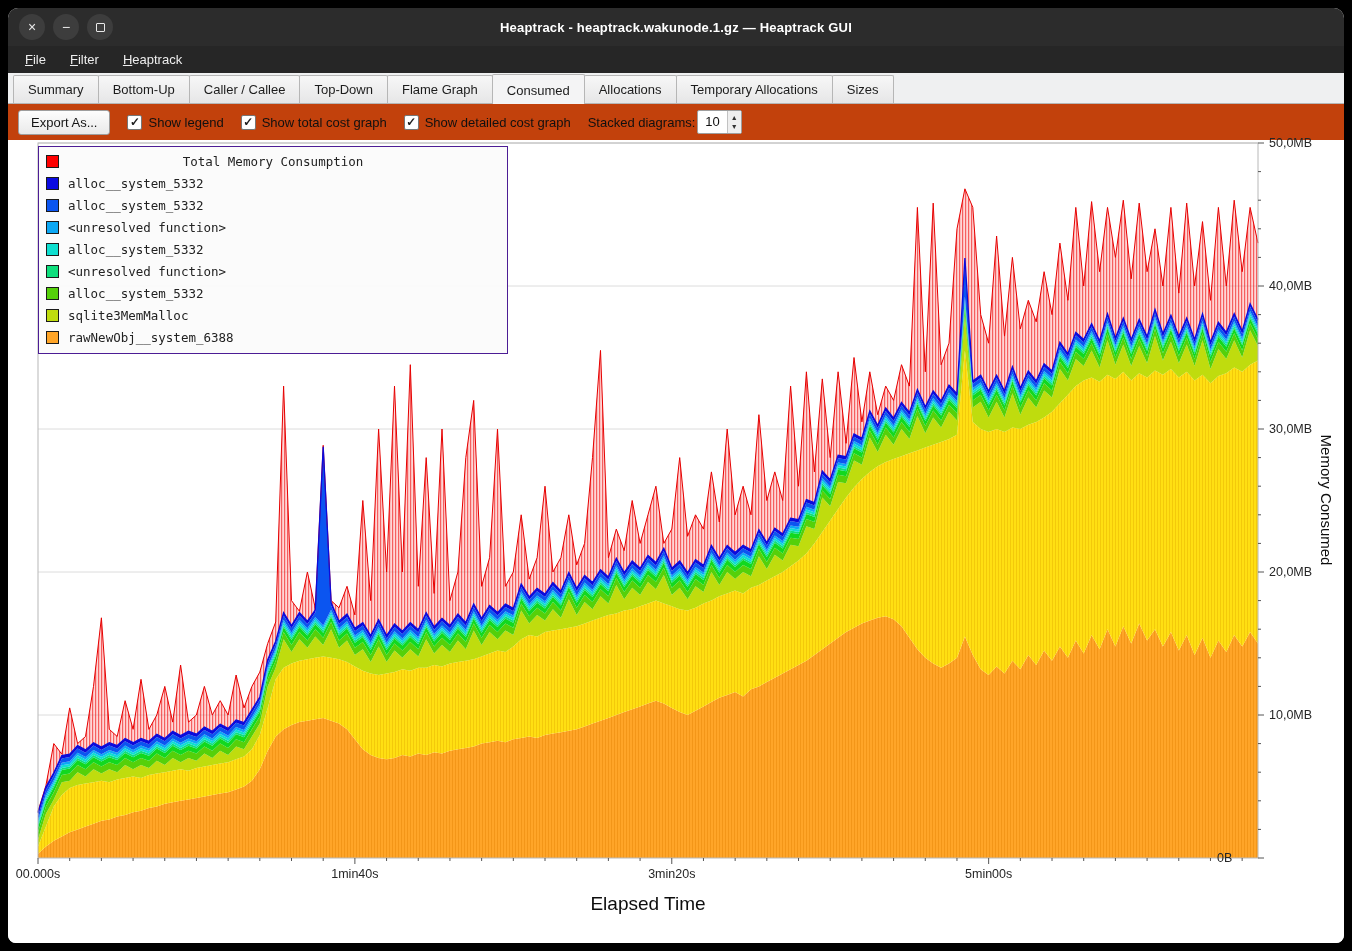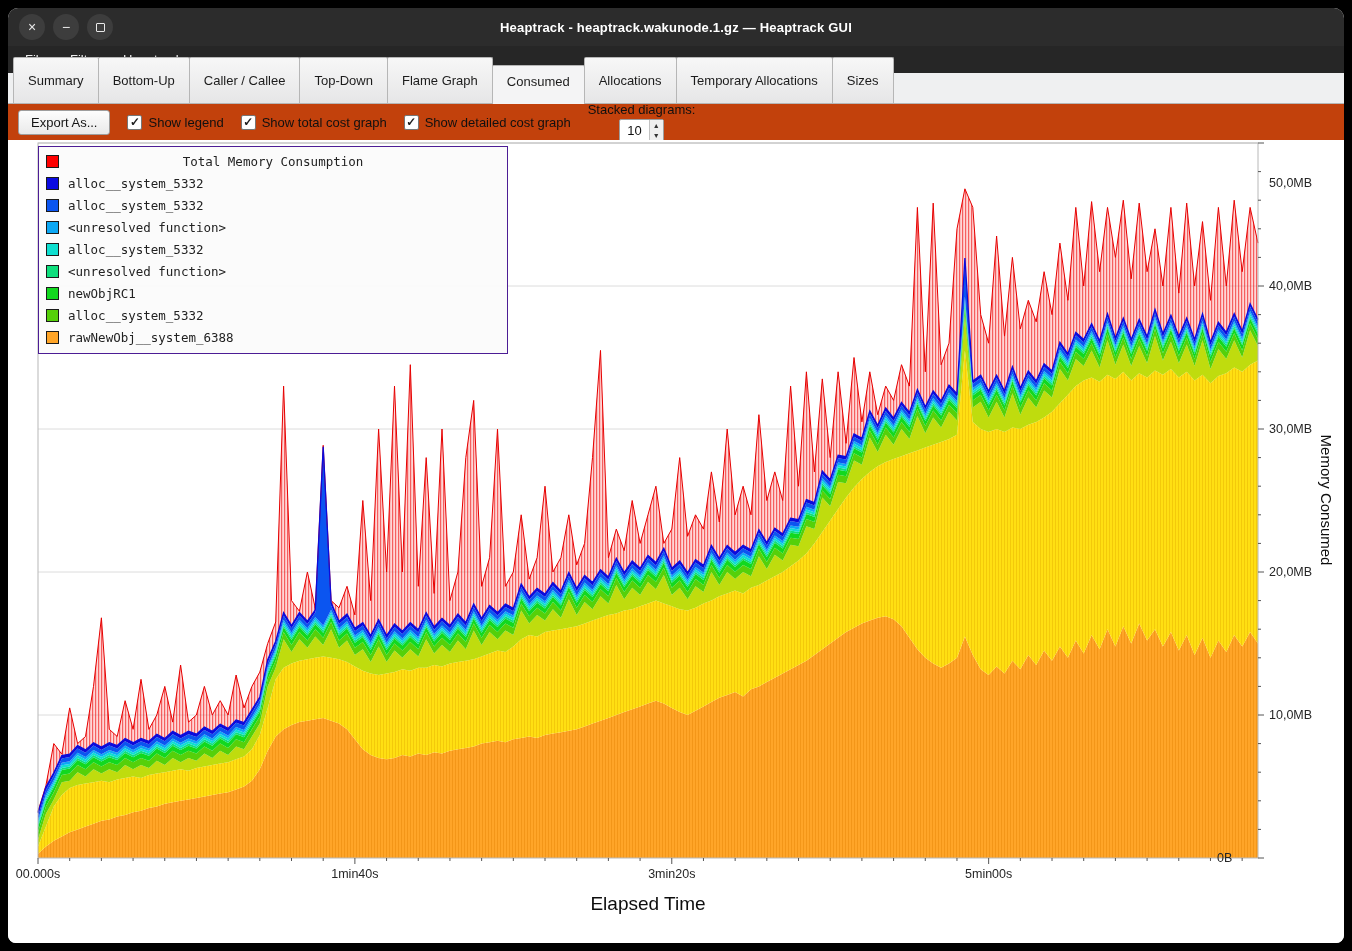--- a/index.html
+++ b/index.html
@@ -10,30 +10,30 @@
   .titlebar{height:38px;background:#2c2c2c;position:relative;display:flex;align-items:center;justify-content:center;}
   .title{color:#ffffff;font-weight:bold;font-size:13px;letter-spacing:.2px;}
   .winbtns{position:absolute;left:11px;top:6px;display:flex;gap:8px;}
   .winbtn{width:26px;height:26px;border-radius:50%;background:#3d3d3d;color:#e8e8e8;display:flex;
     align-items:center;justify-content:center;font-size:14px;line-height:1;cursor:default;}
   .winbtn .sq{width:9px;height:9px;border:1.5px solid #e8e8e8;border-radius:1px;display:block;}
   .menubar{height:27px;background:#262626;display:flex;align-items:center;padding-left:8px;gap:6px;}
   .menu-item{color:#ededed;font-size:13px;padding:3px 9px;border-radius:3px;}
   .menu-item::first-letter{text-decoration:underline;}
   .tabbar{height:31px;background:#eff0f1;border-bottom:1px solid #b6b6b6;display:flex;align-items:flex-end;padding-left:5px;}
-  .tab{font-size:13px;color:#1c1c1c;padding:15px 14px;border:1px solid #b6b6b6;border-bottom:none;
+  .tab{font-size:13px;color:#1c1c1c;padding:6px 14px;border:1px solid #b6b6b6;border-bottom:none;
     background:linear-gradient(#f7f7f7,#e6e6e7);margin-right:-1px;border-radius:2px 2px 0 0;position:relative;white-space:nowrap;}
   .tab.active{background:#f4f4f5;padding-top:8px;margin-bottom:-1px;z-index:2;}
   .toolbar{height:36px;background:#c2410c;display:flex;align-items:center;padding:0 10px;gap:17px;}
   .btn{font-size:13px;padding:4px 12px;border:1px solid #9e9e9e;border-radius:3px;
     background:linear-gradient(#fdfdfd,#eaeaea);color:#141414;font-family:inherit;}
   .check{display:flex;align-items:center;gap:6px;font-size:13px;color:#101010;}
   .box{width:15px;height:15px;border:1px solid #767676;border-radius:2px;background:#ffffff;display:flex;
     align-items:center;justify-content:center;font-size:12px;color:#1d1d1d;font-weight:bold;line-height:1;}
-  .stacked-wrap{display:flex;align-items:center;gap:2px;font-size:13px;color:#101010;flex-direction:column;}
+  .stacked-wrap{display:flex;align-items:center;gap:2px;font-size:13px;color:#101010;}
   .spin{display:flex;border:1px solid #9e9e9e;border-radius:2px;background:#ffffff;height:24px;align-items:stretch;}
   .spin .val{padding:3px 7px 0;font-size:13px;min-width:24px;color:#101010;}
   .spinbtns{display:flex;flex-direction:column;border-left:1px solid #c2c2c2;background:#efefef;justify-content:center;}
   .spinbtns span{font-size:7px;color:#333;padding:0 3px;line-height:1.35;}
   .chart{position:relative;height:804px;background:#ffffff;}
   #plot-svg{position:absolute;left:0;top:0;}
   .ylab{position:absolute;font-size:12.5px;color:#262626;transform:translateY(-50%);white-space:nowrap;}
   .xlab{position:absolute;font-size:12.5px;color:#262626;transform:translateX(-50%);top:727px;white-space:nowrap;}
   .axis-x-title{position:absolute;top:753px;left:640px;transform:translateX(-50%);font-size:19px;color:#0d0d0d;}
   .axis-y-title{position:absolute;left:1310px;top:360px;transform:translateY(-50%);writing-mode:vertical-rl;
@@ -233,39 +233,39 @@
         </div>
         <div class="lrow">
           <span class="sw" style="background: rgb(14, 223, 208);"></span>
           <span>alloc__system_5332</span>
         </div>
         <div class="lrow">
           <span class="sw" style="background: rgb(15, 223, 125);"></span>
           <span>&lt;unresolved function&gt;</span>
         </div>
         <div class="lrow">
-          <span class="sw" style="background: rgb(18, 216, 31);"></span>
-          <span>newObjRC1</span>
-        </div>
-        <div class="lrow">
           <span class="sw" style="background: rgb(85, 208, 10);"></span>
           <span>alloc__system_5332</span>
+        </div>
+        <div class="lrow">
+          <span class="sw" style="background: rgb(191, 220, 14);"></span>
+          <span>sqlite3MemMalloc</span>
         </div>
         <div class="lrow">
           <span class="sw" style="background: rgb(255, 165, 40);"></span>
           <span>rawNewObj__system_6388</span>
         </div>
       </div>
     <div class="axis-x-title">Elapsed Time</div>
     <div class="axis-y-title">Memory Consumed</div>
   <div class="ylab" style="left: 1209px; top: 718px;">0B</div>
       <div class="ylab" style="left: 1261px; top: 575px;">10,0MB</div>
       <div class="ylab" style="left: 1261px; top: 432px;">20,0MB</div>
       <div class="ylab" style="left: 1261px; top: 289px;">30,0MB</div>
       <div class="ylab" style="left: 1261px; top: 146px;">40,0MB</div>
-      <div class="ylab" style="left: 1261px; top: 3px; margin-top: 40px;">50,0MB</div>
+      <div class="ylab" style="left: 1261px; top: 3px;">50,0MB</div>
       <div class="xlab" style="left: 30px;">00.000s</div>
       <div class="xlab" style="left: 346.883px;">1min40s</div>
       <div class="xlab" style="left: 663.766px;">3min20s</div>
       <div class="xlab" style="left: 980.649px;">5min00s</div>
     </div>
 
 </div>
 
 </body></html>

